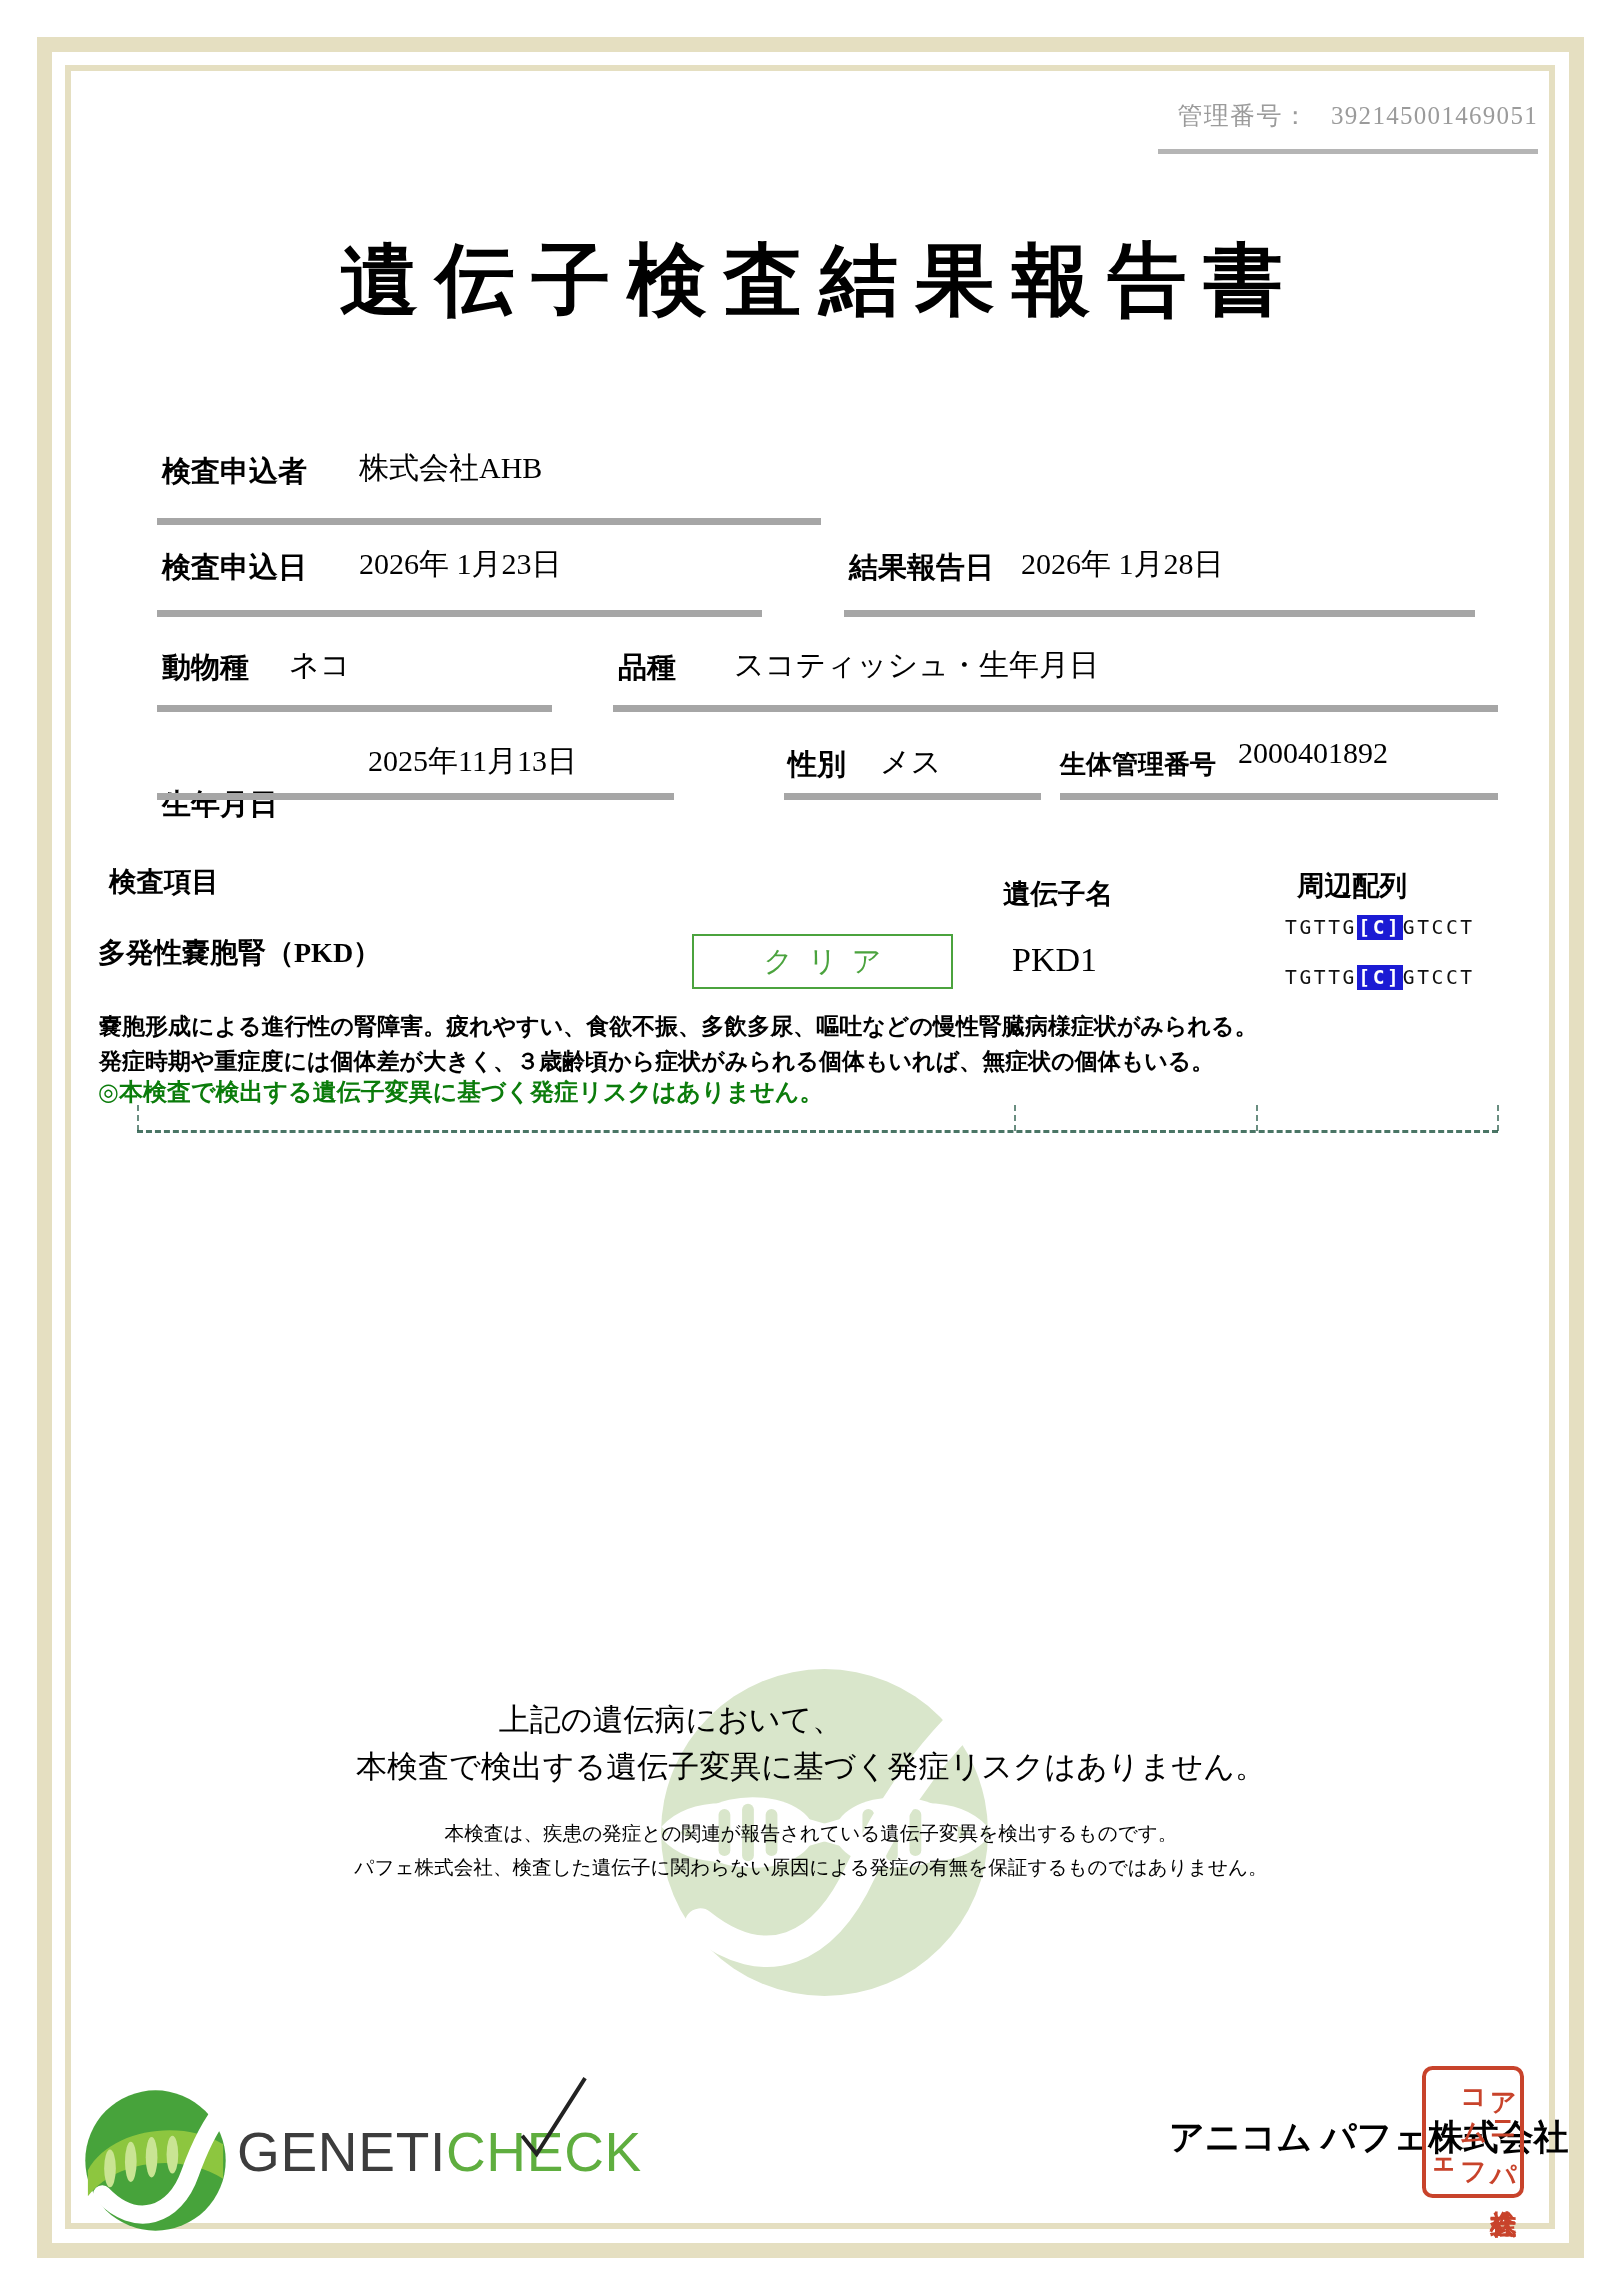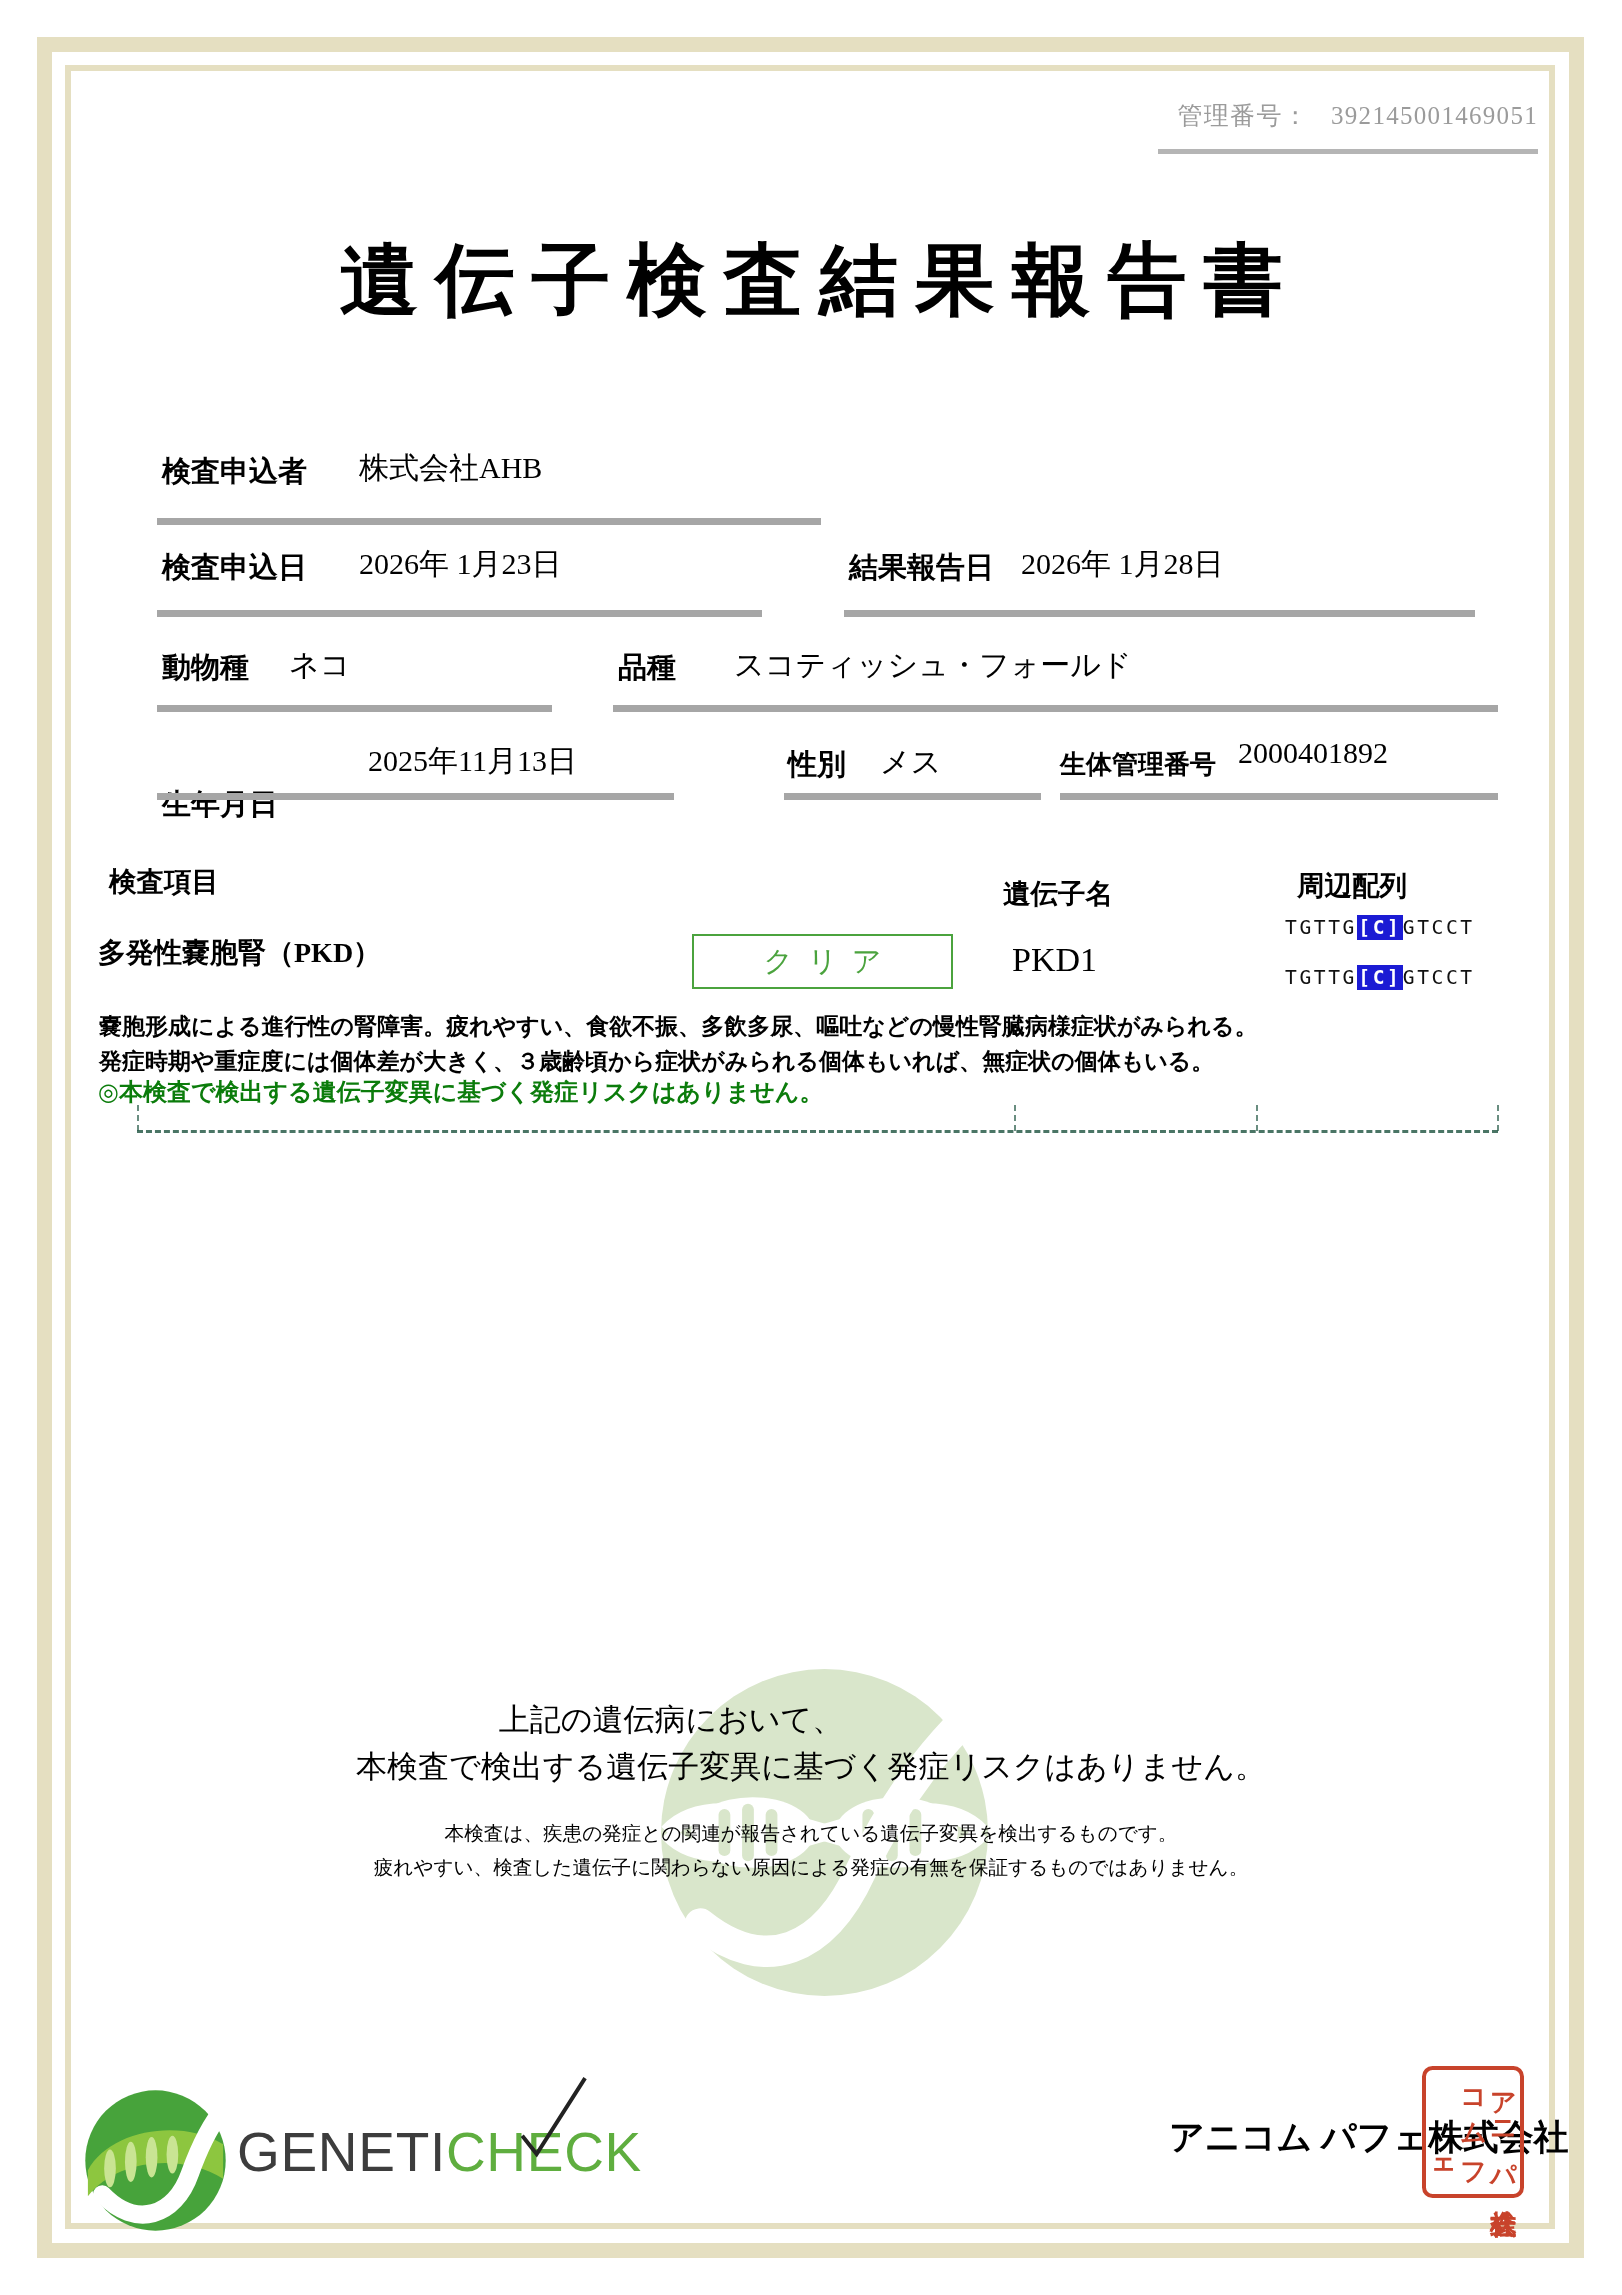--- a/index.html
+++ b/index.html
@@ -95,21 +95,21 @@
 
   <div class="abs lbl" style="left:849px;top:548px;">結果報告日</div>
   <div class="abs val" style="left:1021px;top:544px;">2026年 1月28日</div>
   <div class="abs uline" style="left:844px;top:610px;width:631px;"></div>
 
   <div class="abs lbl" style="left:162px;top:648px;">動物種</div>
   <div class="abs val" style="left:289px;top:645px;">ネコ</div>
   <div class="abs uline" style="left:157px;top:705px;width:395px;"></div>
 
   <div class="abs lbl" style="left:618px;top:648px;">品種</div>
-  <div class="abs val" style="left:734px;top:645px;">スコティッシュ・フォールド</div>
+  <div class="abs val" style="left:734px;top:645px;">スコティッシュ・生年月日</div>
   <div class="abs uline" style="left:613px;top:705px;width:885px;"></div>
 
   <div class="abs lbl" style="left:162px;top:745px;margin-top:40px;">生年月日</div>
   <div class="abs val" style="left:368px;top:741px;">2025年11月13日</div>
   <div class="abs uline" style="left:157px;top:793px;width:517px;"></div>
 
   <div class="abs lbl" style="left:788px;top:745px;">性別</div>
   <div class="abs val" style="left:880px;top:742px;">メス</div>
   <div class="abs uline" style="left:784px;top:793px;width:257px;"></div>
 
@@ -142,21 +142,21 @@
 
   <div class="abs dash-h"></div>
   <div class="abs dash-v" style="left:137px;"></div>
   <div class="abs dash-v" style="left:1014px;"></div>
   <div class="abs dash-v" style="left:1256px;"></div>
   <div class="abs dash-v" style="left:1497px;"></div>
 
   <div class="abs sum1 fg">上記の遺伝病において、</div>
   <div class="abs sum2 fg">本検査で検出する遺伝子変異に基づく発症リスクはありません。</div>
   <div class="abs note fg" style="top:1820px;">本検査は、疾患の発症との関連が報告されている遺伝子変異を検出するものです。</div>
-  <div class="abs note fg" style="top:1854px;">疲れやすい、検査した遺伝子に関わらない原因による発症の有無を保証するものではありません。</div>
+  <div class="abs note fg" style="top:1854px;">パフェ株式会社、検査した遺伝子に関わらない原因による発症の有無を保証するものではありません。</div>
 
   <svg class="abs logo-circle" viewBox="0 0 220 220">
     <circle cx="110" cy="110" r="108" fill="#47a33b"></circle>
     <path d="M6,125 C40,62 150,45 214,85 L214,138 C150,98 50,108 6,165 Z" fill="#8dc63f"></path>
     <ellipse cx="40" cy="122" rx="9" ry="29" fill="#c9e493"></ellipse>
     <ellipse cx="72" cy="112" rx="9" ry="31" fill="#c9e493"></ellipse>
     <ellipse cx="104" cy="105" rx="9" ry="31" fill="#c9e493"></ellipse>
     <ellipse cx="136" cy="101" rx="9" ry="29" fill="#c9e493"></ellipse>
     <path d="M28,162 C80,216 140,196 163,130 C181,80 198,50 217,28" stroke="#ffffff" stroke-width="28" fill="none" stroke-linecap="round"></path>
   </svg>

